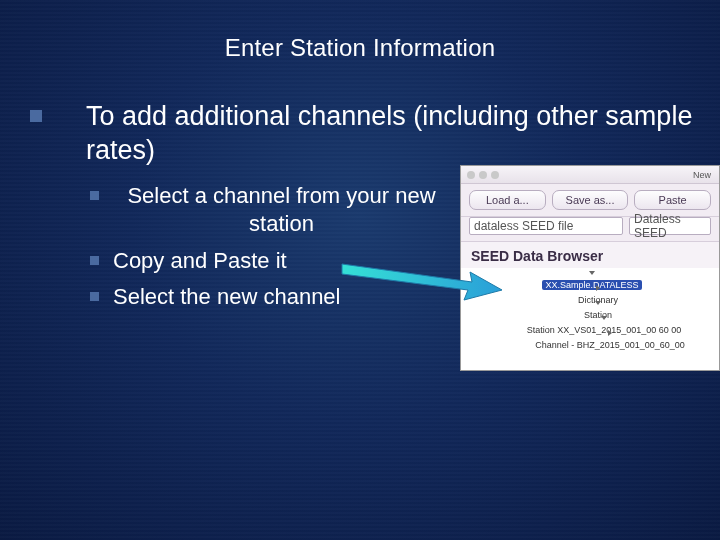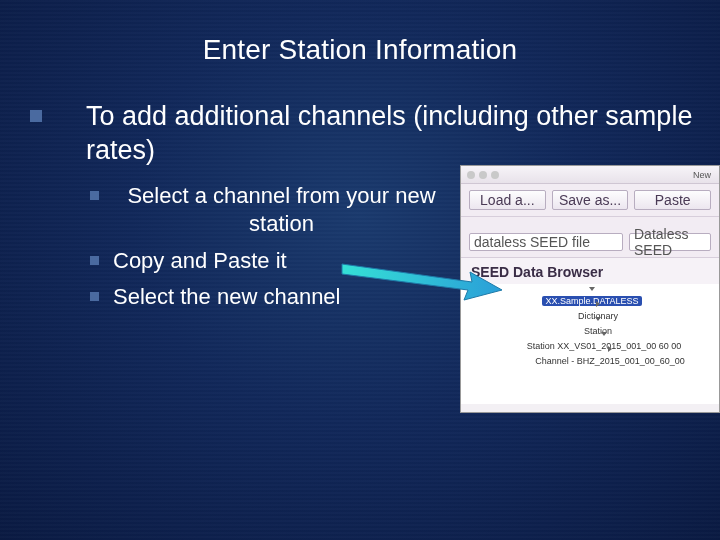--- a/index.html
+++ b/index.html
@@ -12,21 +12,21 @@
   }
   
   body::before {
     content: "";
     position: absolute; inset:0;
     background: repeating-linear-gradient(180deg, rgba(255,255,255,0.015) 0 2px, rgba(0,0,0,0.02) 2px 4px);
     pointer-events:none;
   }
   .slide { position: relative; width:100%; height:100%; }
   .title {
-    font-size: 28px;
+    font-size: 24px;
     font-weight: 400;
     text-align: center;
     padding-top: 34px;
     letter-spacing: 0.2px;
   }
   .body-area {
     position: absolute;
     left: 30px; right: 20px; top: 100px;
   }
   .l1 {
@@ -69,21 +69,21 @@
     font-size: 22px;
     line-height: 1.3;
   }
 
   
   .shot {
     position: absolute;
     right: 0px;
     top: 165px;
     width: 260px;
-    height: 248px;
+    height: 206px;
     background: #f3f0f4;
     border: 1px solid #999;
     font-size: 10px;
     color: #333;
     overflow: hidden;
   }
   .shot .win-top {
     height: 18px;
     background: linear-gradient(#f7f4f8,#e8e2ea);
     border-bottom:1px solid #cfc6d3;
@@ -92,35 +92,34 @@
   .dot { width:8px; height:8px; border-radius:50%; background:#c9c9c9; }
   .toolbar {
     display:flex; gap:6px; padding:6px 8px;
     background:#f2ecf3; border-bottom:1px solid #d7cedb;
   }
   .tbtn {
     flex:1;
     height:20px;
     background: linear-gradient(#fdfdfe,#ece6ef);
     border:1px solid #b8adc0;
-    border-radius:2px;
-    font-size:14px;
+    border-radius:7px;
+    font-size:11px;
     display:flex; align-items:center; justify-content:center;
     color:#4a3a55;
   }
   .row2 {
     display:flex; gap:6px; padding:0 8px 6px;
     background:#f2ecf3; border-bottom:1px solid #d7cedb;
   }
   .field {
     flex:1; height:18px;
     background:#fff; border:1px solid #b8adc0; border-radius:2px;
-    font-size:14px; display:flex; align-items:center; padding:0 4px;
+    font-size:12px; display:flex; align-items:center; padding:0 4px;
     color:#555;
-    margin-top:16px;
   }
   .browser-label {
     padding:6px 10px 4px;
     font-size:14px; font-weight:bold; color:#3a2d46;
     background:#f6f2f7;
   }
   .tree { padding: 2px 6px 6px 10px; background:#fff; height:120px; }
   .tree .node { display:flex; align-items:center; gap:4px; height:15px; font-size:9px; color:#333;flex-direction:column; }
   .tree .tri {
     width:0;height:0;border-left:4px solid #666;border-top:3px solid transparent;border-bottom:3px solid transparent;

